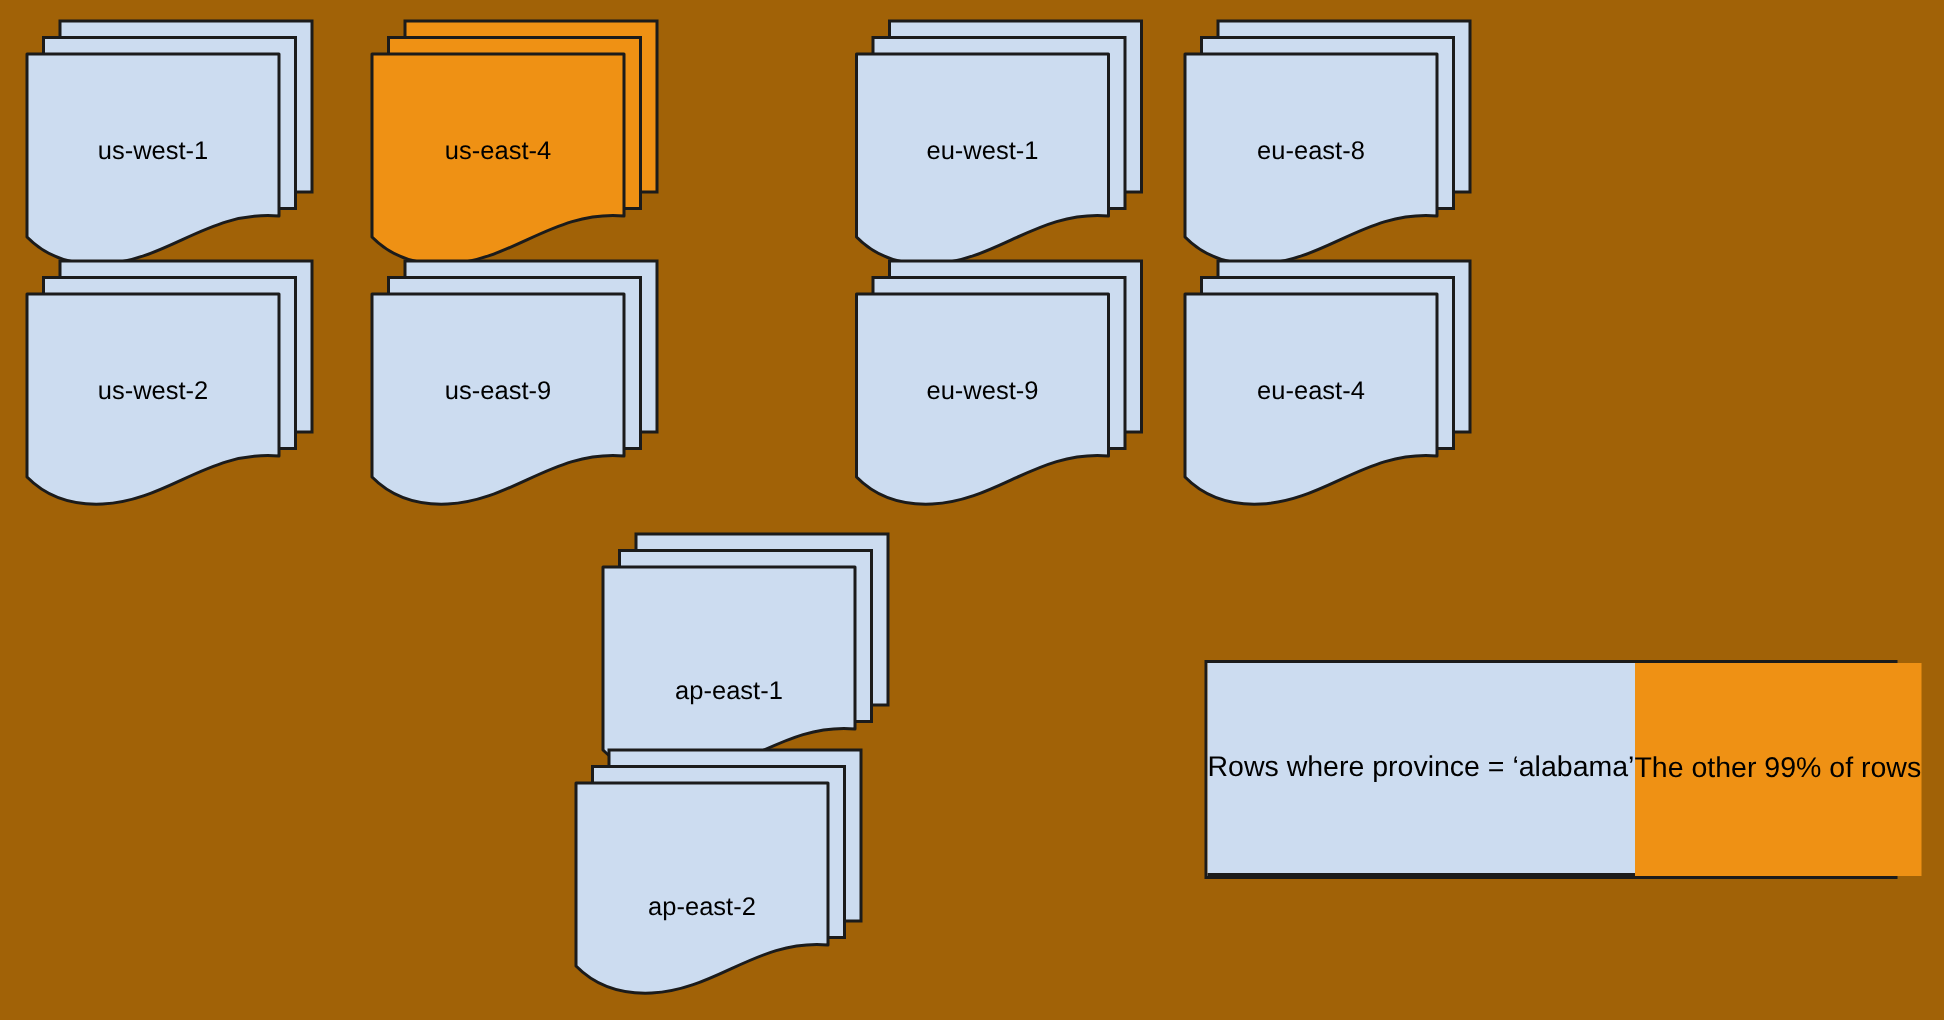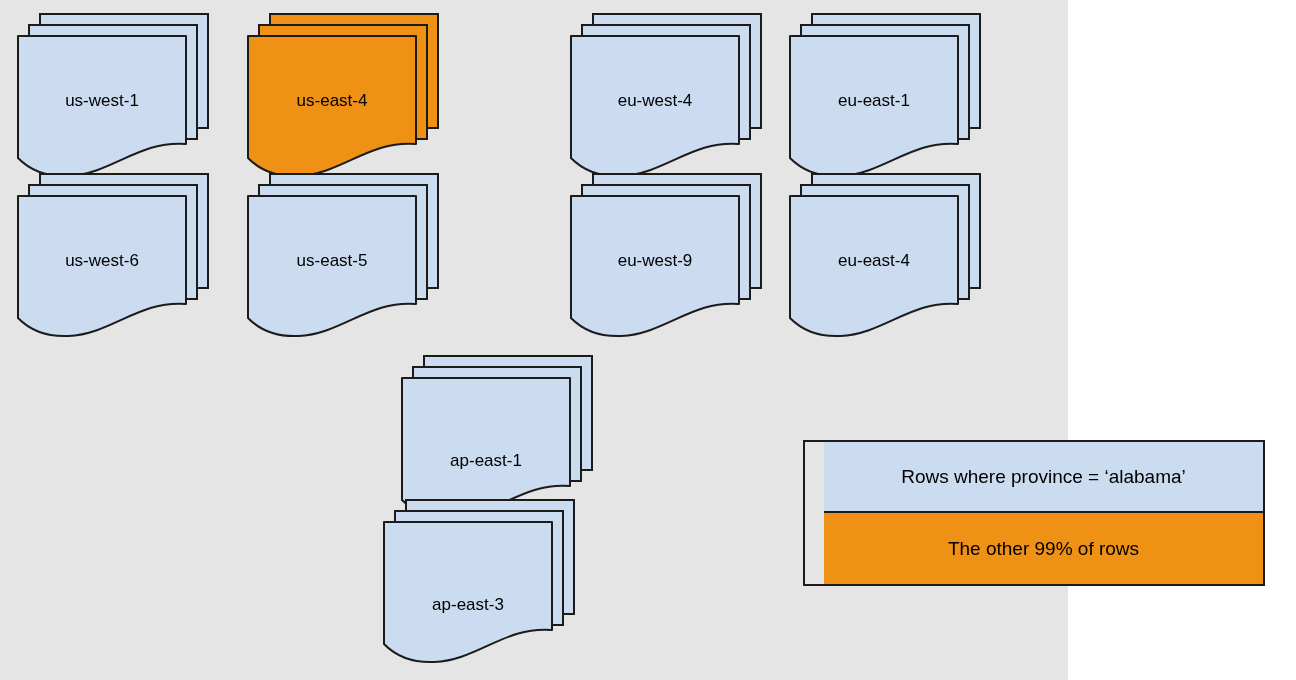--- a/index.html
+++ b/index.html
@@ -9,23 +9,23 @@
     background: #ffffff;
   }
   body {
     width: 1296px;
     height: 680px;
     font-family: "Liberation Sans", sans-serif;
     overflow: hidden;
   }
   #canvas {
     position: relative;
-    width: 1068px;
+    width: 1296px;
     height: 680px;
-    background: #e5e5e5;
+    background: #a16207;
   }
 
   
   .stack {
     position: absolute;
     width: 0;
     height: 0;
   }
   .stack svg {
     position: absolute;
@@ -53,22 +53,21 @@
   
   .legend {
     position: absolute;
     left: 803px;
     top: 440px;
     width: 462px;
     height: 146px;
     border: 2px solid #1b1b1b;
     box-sizing: border-box;
     display: flex;
-    flex-direction: column;
-    padding-left: 19px;
+    flex-direction: row;
   }
   .legend-row {
     flex: 1 1 50%;
     display: flex;
     align-items: center;
     justify-content: center;
     font-family: "Liberation Sans", sans-serif;
     font-size: 19px;
     color: #000000;
     box-sizing: border-box;
@@ -103,45 +102,45 @@
           <path d="M 0 0 L 168 0 L 168 108 C 120.96 104 94.08000000000001 138 50.4 140 C 28.560000000000002 141 11.760000000000002 134 0 122 Z" transform="translate(0,22)" fill="#ef9114" stroke="#1b1b1b" stroke-width="2" stroke-linejoin="round"></path>
         </svg>
         <div class="stack-label mid">us-east-4</div>
       </div>
       <div class="stack" style="left: 571px; top: 14px;">
         <svg width="196" height="174">
           <rect x="22" y="0" width="168" height="114" fill="#ccdcf0" stroke="#1b1b1b" stroke-width="2"></rect>
           <rect x="11" y="11" width="168" height="114" fill="#ccdcf0" stroke="#1b1b1b" stroke-width="2"></rect>
           <path d="M 0 0 L 168 0 L 168 108 C 120.96 104 94.08000000000001 138 50.4 140 C 28.560000000000002 141 11.760000000000002 134 0 122 Z" transform="translate(0,22)" fill="#ccdcf0" stroke="#1b1b1b" stroke-width="2" stroke-linejoin="round"></path>
         </svg>
-        <div class="stack-label mid">eu-west-4</div>
+        <div class="stack-label mid">eu-west-1</div>
       </div>
       <div class="stack" style="left: 790px; top: 14px;">
         <svg width="196" height="174">
           <rect x="22" y="0" width="168" height="114" fill="#ccdcf0" stroke="#1b1b1b" stroke-width="2"></rect>
           <rect x="11" y="11" width="168" height="114" fill="#ccdcf0" stroke="#1b1b1b" stroke-width="2"></rect>
           <path d="M 0 0 L 168 0 L 168 108 C 120.96 104 94.08000000000001 138 50.4 140 C 28.560000000000002 141 11.760000000000002 134 0 122 Z" transform="translate(0,22)" fill="#ccdcf0" stroke="#1b1b1b" stroke-width="2" stroke-linejoin="round"></path>
         </svg>
-        <div class="stack-label mid">eu-east-1</div>
+        <div class="stack-label mid">eu-east-8</div>
       </div>
       <div class="stack" style="left: 18px; top: 174px;">
         <svg width="196" height="174">
           <rect x="22" y="0" width="168" height="114" fill="#ccdcf0" stroke="#1b1b1b" stroke-width="2"></rect>
           <rect x="11" y="11" width="168" height="114" fill="#ccdcf0" stroke="#1b1b1b" stroke-width="2"></rect>
           <path d="M 0 0 L 168 0 L 168 108 C 120.96 104 94.08000000000001 138 50.4 140 C 28.560000000000002 141 11.760000000000002 134 0 122 Z" transform="translate(0,22)" fill="#ccdcf0" stroke="#1b1b1b" stroke-width="2" stroke-linejoin="round"></path>
         </svg>
-        <div class="stack-label mid">us-west-6</div>
+        <div class="stack-label mid">us-west-2</div>
       </div>
       <div class="stack" style="left: 248px; top: 174px;">
         <svg width="196" height="174">
           <rect x="22" y="0" width="168" height="114" fill="#ccdcf0" stroke="#1b1b1b" stroke-width="2"></rect>
           <rect x="11" y="11" width="168" height="114" fill="#ccdcf0" stroke="#1b1b1b" stroke-width="2"></rect>
           <path d="M 0 0 L 168 0 L 168 108 C 120.96 104 94.08000000000001 138 50.4 140 C 28.560000000000002 141 11.760000000000002 134 0 122 Z" transform="translate(0,22)" fill="#ccdcf0" stroke="#1b1b1b" stroke-width="2" stroke-linejoin="round"></path>
         </svg>
-        <div class="stack-label mid">us-east-5</div>
+        <div class="stack-label mid">us-east-9</div>
       </div>
       <div class="stack" style="left: 571px; top: 174px;">
         <svg width="196" height="174">
           <rect x="22" y="0" width="168" height="114" fill="#ccdcf0" stroke="#1b1b1b" stroke-width="2"></rect>
           <rect x="11" y="11" width="168" height="114" fill="#ccdcf0" stroke="#1b1b1b" stroke-width="2"></rect>
           <path d="M 0 0 L 168 0 L 168 108 C 120.96 104 94.08000000000001 138 50.4 140 C 28.560000000000002 141 11.760000000000002 134 0 122 Z" transform="translate(0,22)" fill="#ccdcf0" stroke="#1b1b1b" stroke-width="2" stroke-linejoin="round"></path>
         </svg>
         <div class="stack-label mid">eu-west-9</div>
       </div>
       <div class="stack" style="left: 790px; top: 174px;">
@@ -159,21 +158,21 @@
           <path d="M 0 0 L 168 0 L 168 108 C 120.96 104 94.08000000000001 138 50.4 140 C 28.560000000000002 141 11.760000000000002 134 0 122 Z" transform="translate(0,22)" fill="#ccdcf0" stroke="#1b1b1b" stroke-width="2" stroke-linejoin="round"></path>
         </svg>
         <div class="stack-label lower">ap-east-1</div>
       </div>
       <div class="stack" style="left: 384px; top: 500px;">
         <svg width="196" height="174">
           <rect x="22" y="0" width="168" height="114" fill="#ccdcf0" stroke="#1b1b1b" stroke-width="2"></rect>
           <rect x="11" y="11" width="168" height="114" fill="#ccdcf0" stroke="#1b1b1b" stroke-width="2"></rect>
           <path d="M 0 0 L 168 0 L 168 108 C 120.96 104 94.08000000000001 138 50.4 140 C 28.560000000000002 141 11.760000000000002 134 0 122 Z" transform="translate(0,22)" fill="#ccdcf0" stroke="#1b1b1b" stroke-width="2" stroke-linejoin="round"></path>
         </svg>
-        <div class="stack-label lower">ap-east-3</div>
+        <div class="stack-label lower">ap-east-2</div>
       </div>
     </div>
 
   <div class="legend">
     <div class="legend-row blue">
       <span>Rows where province = ‘alabama’</span>
     </div>
     <div class="legend-row orange">
       <span>The other 99% of rows</span>
     </div>

